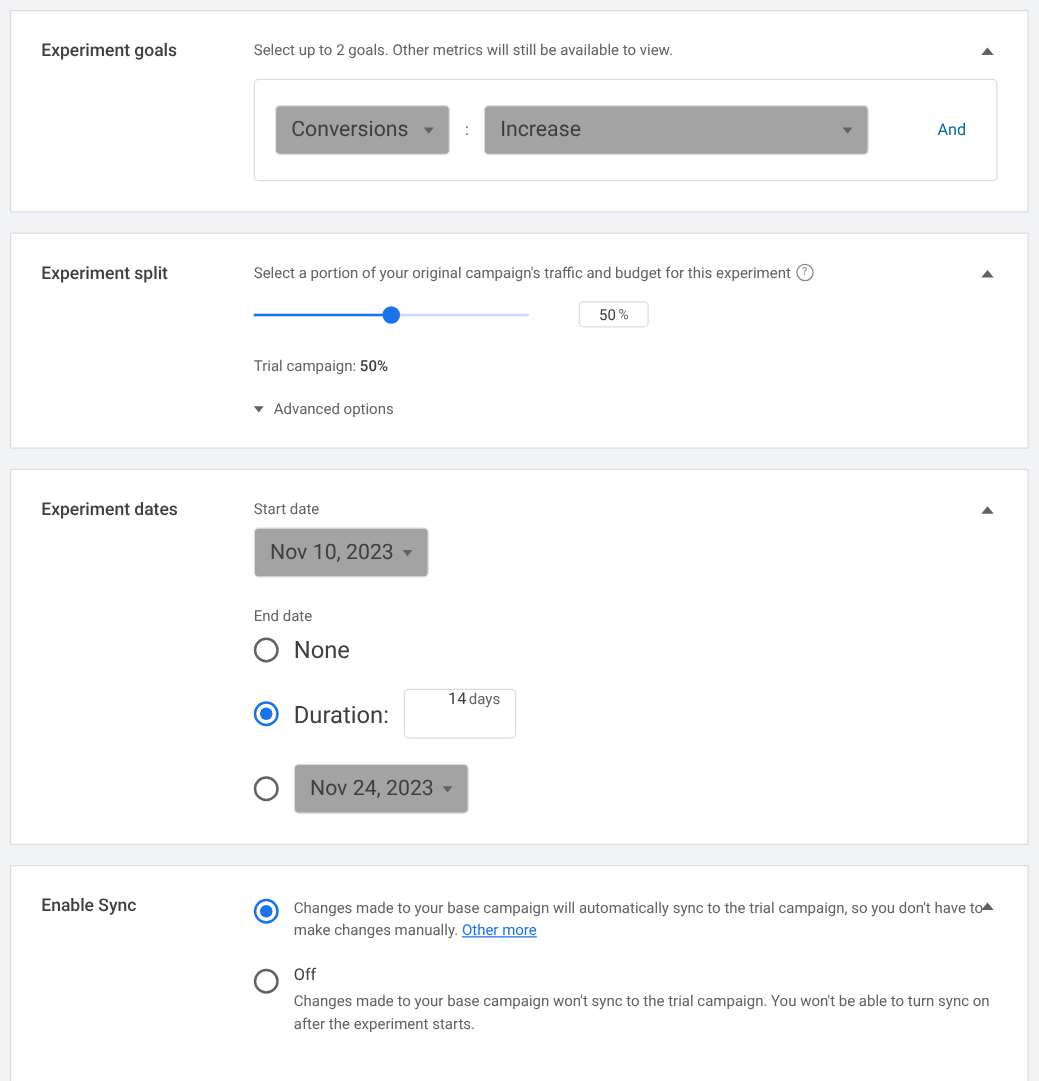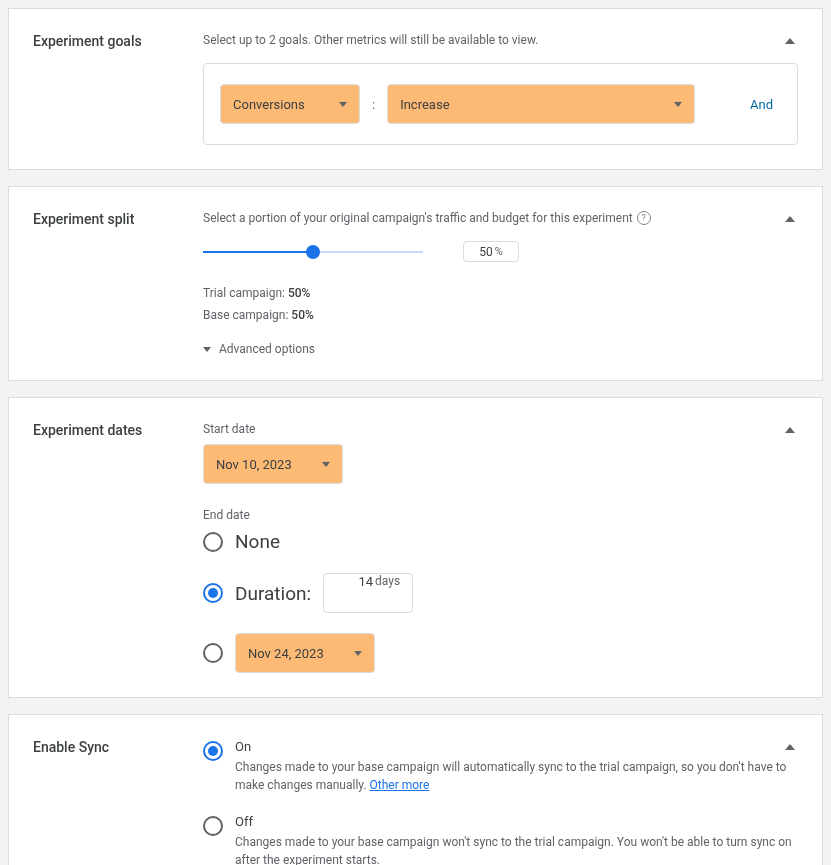--- a/index.html
+++ b/index.html
@@ -75,23 +75,23 @@
       gap: 12px;
     }
     .select-box {
       border: 1px solid #dadce0;
       border-radius: 4px;
       height: 40px;
       padding: 0 12px;
       display: flex;
       align-items: center;
       justify-content: space-between;
-      background: #fdba74;
-      cursor: pointer;
-      font-size: 13px;
+      background: #a3a3a3;
+      cursor: pointer;
+      font-size: 17px;
       color: #3c4043;
     }
     .select-box.small { width: 140px; }
     .select-box.wide { width: 308px; }
     .colon { color: #5f6368; }
     .and-link {
       color: #0369a1;
       font-size: 13px;
       cursor: pointer;
       margin-left: auto;
@@ -260,23 +260,20 @@
           <div class="slider-thumb"></div>
         </div>
         <div class="pct-input">
           <span>50</span>
             <span>%</span>
         </div>
       </div>
       <div class="split-line">
         <span>Trial campaign: </span><b>50%</b>
       </div>
-      <div class="split-line">
-        <span>Base campaign: </span><b>50%</b>
-      </div>
       <div class="advanced-toggle">
         <span class="chevron-down-small"></span>
         <span>Advanced options</span>
       </div>
     </div>
   </div>
 </div>
 
 <div class="card">
   <div class="chevron-btn">
@@ -323,21 +320,20 @@
 <div class="card">
   <div class="chevron-btn">
       <span class="chevron-up"></span>
     </div>
   <div class="card-header-row">
     <div class="section-title">Enable Sync</div>
     <div class="section-content">
       <div class="sync-option">
         <div class="radio selected"></div>
         <div class="sync-text">
-          <span class="sync-label">On</span>
           <div class="sync-desc">
             <span>Changes made to your base campaign will automatically sync to the trial campaign, so you don't have to make changes manually. </span><span class="learn-more">Other more</span>
           </div>
         </div>
       </div>
       <div class="sync-option">
         <div class="radio"></div>
         <div class="sync-text">
           <span class="sync-label">Off</span>
           <div class="sync-desc">

